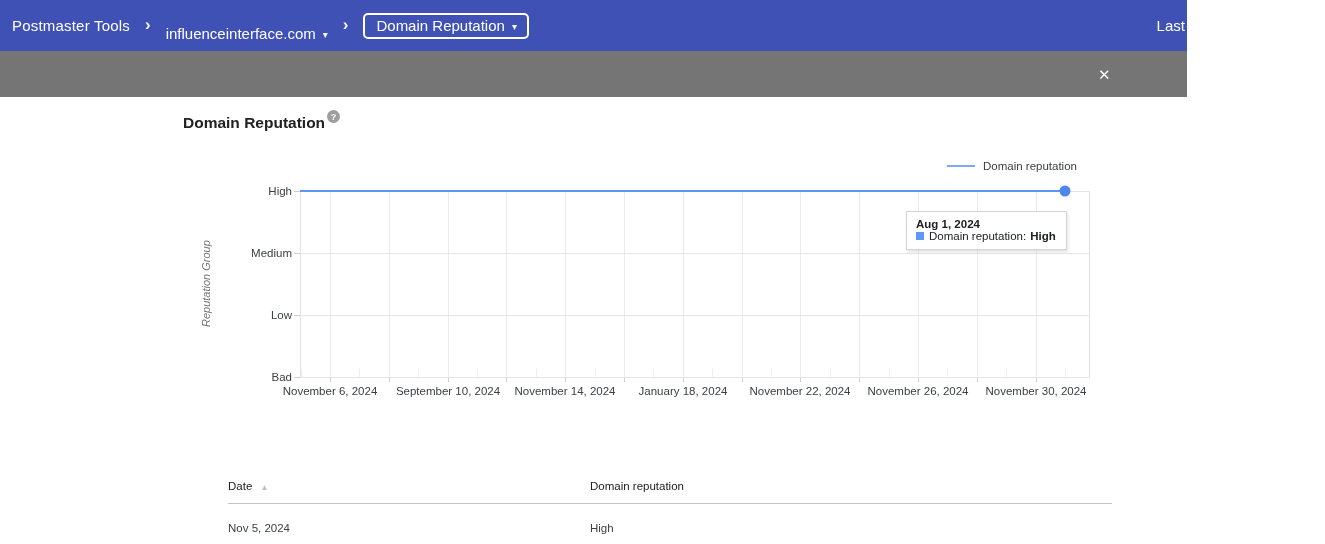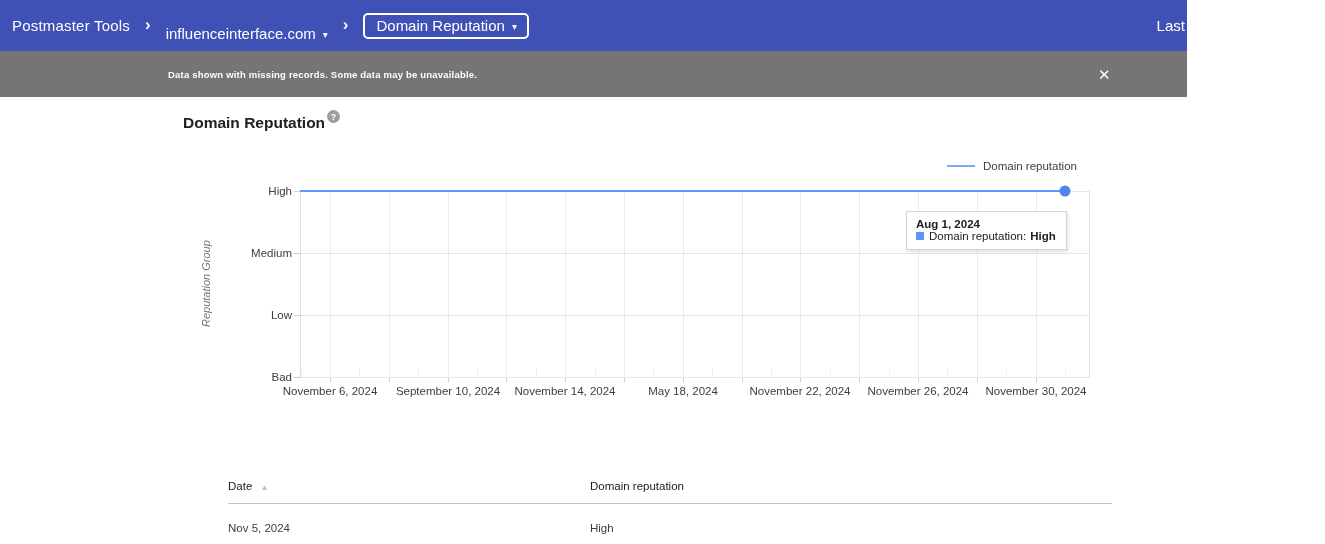--- a/index.html
+++ b/index.html
@@ -96,21 +96,20 @@
     <span class="appbar-right">
       <span class="date-range">
         <span>Last 120 days</span>
         <span class="caret">▾</span>
       </span>
       <span class="kebab">⋮</span>
     </span>
   </div>
 
   <div class="banner">
-    <span class="banner-msg">Data shown with missing records. Some data may be unavailable.</span>
     <span class="banner-close">✕</span>
   </div>
 
   <div class="section-title">
     <span>Domain Reputation</span>
     <span class="help-icon">?</span>
   </div>
 
   <div class="legend">
     <span class="legend-line"></span>
@@ -172,21 +171,21 @@
       <div class="gl-h" style="top: 0px;"></div>
 
     <span class="ytick" style="top:0">High</span>
     <span class="ytick" style="top:62px">Medium</span>
     <span class="ytick" style="top:124px">Low</span>
     <span class="ytick" style="top:186px">Bad</span>
 
     <span class="xtick" style="left:30px">November 6, 2024</span>
     <span class="xtick" style="left:148px">September 10, 2024</span>
     <span class="xtick" style="left:265px">November 14, 2024</span>
-    <span class="xtick" style="left:383px">May 18, 2024</span>
+    <span class="xtick" style="left:383px">January 18, 2024</span>
     <span class="xtick" style="left:500px">November 22, 2024</span>
     <span class="xtick" style="left:618px">November 26, 2024</span>
     <span class="xtick" style="left:736px">November 30, 2024</span>
 
     <div class="series-line" style="width:765px"></div>
     <div class="series-dot" style="left:765px"></div>
   </div>
 
   <div class="tooltip">
     <div class="tooltip-date">Aug 1, 2024</div>

